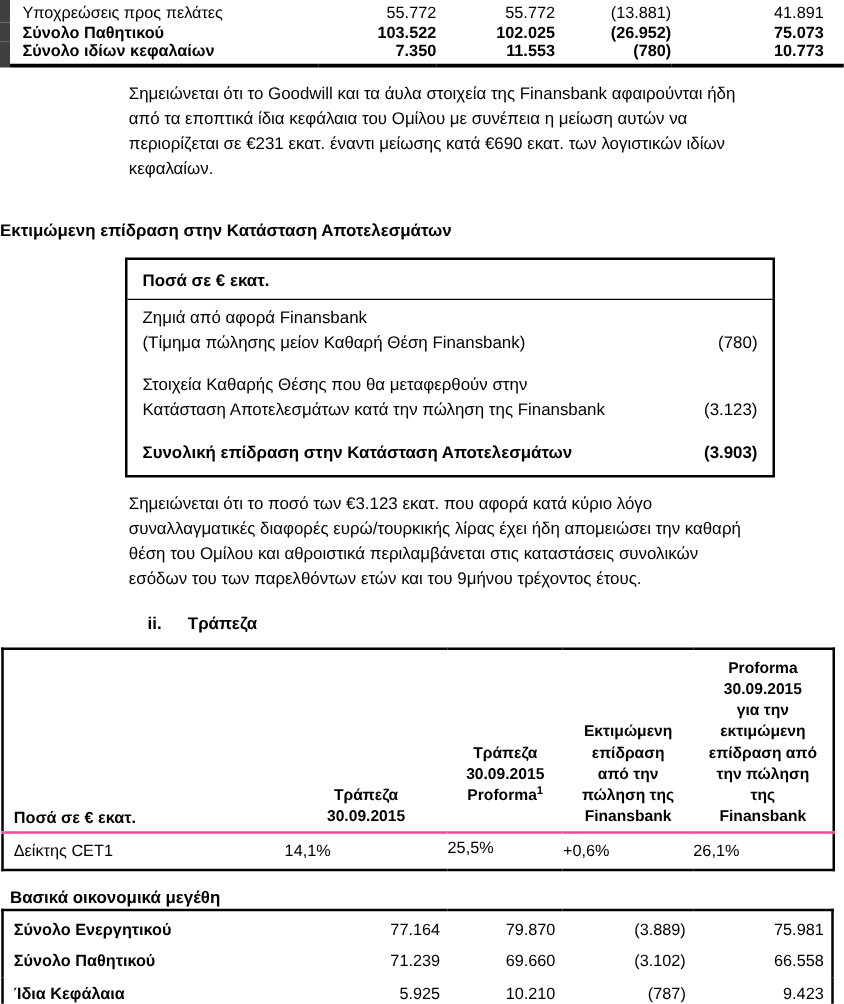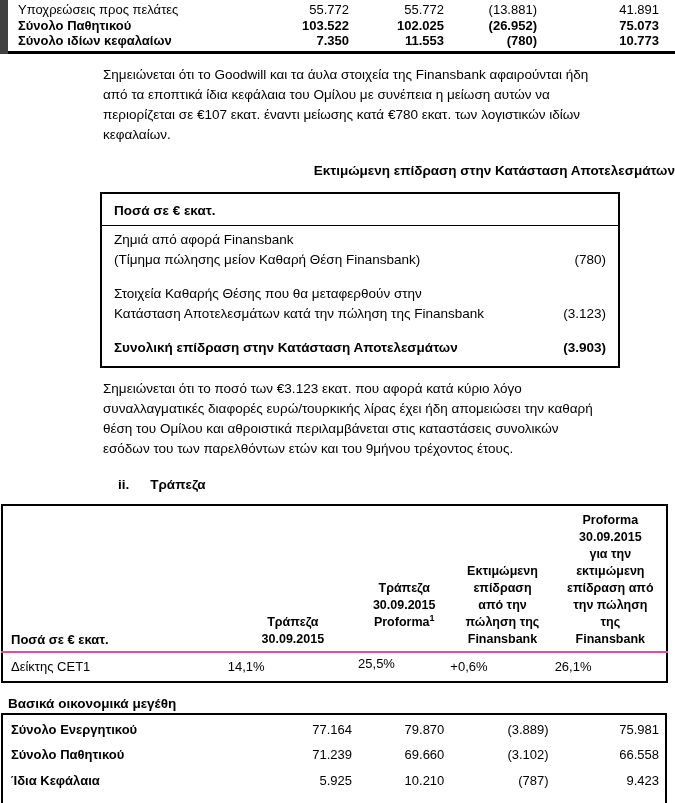--- a/index.html
+++ b/index.html
@@ -30,21 +30,21 @@
 
   
   .para {
     margin:11px 0 0 103px; width:492px;
     font-size:13.5px; line-height:20px; text-align:left;
   }
   .para.second { }
 
   
   .center-heading {
-    margin-top:16px; text-align:right;
+    margin-top:30px; text-align:left;
     font-size:13.5px; font-weight:bold; line-height:20px;
   }
 
   
   .income-box {
     margin:11px 0 0 100px; width:520px;
     border:2px solid #000; font-size:13.5px;
   }
   .income-header {
     font-weight:bold; padding:7px 12px 4px 12px;
@@ -128,21 +128,21 @@
       <tr class="b">
         <td class="lbl">Σύνολο ιδίων κεφαλαίων</td>
         <td class="num">7.350</td>
         <td class="num">11.553</td>
         <td class="num">(780)</td>
         <td class="num last">10.773</td>
       </tr>
     </tbody>
   </table>
 
-  <p class="para">Σημειώνεται ότι το Goodwill και τα άυλα στοιχεία της Finansbank αφαιρούνται ήδη από τα εποπτικά ίδια κεφάλαια του Ομίλου με συνέπεια η μείωση αυτών να περιορίζεται σε €107 εκατ. έναντι μείωσης κατά €780 εκατ. των λογιστικών ιδίων κεφαλαίων.</p>
+  <p class="para">Σημειώνεται ότι το Goodwill και τα άυλα στοιχεία της Finansbank αφαιρούνται ήδη από τα εποπτικά ίδια κεφάλαια του Ομίλου με συνέπεια η μείωση αυτών να περιορίζεται σε €231 εκατ. έναντι μείωσης κατά €690 εκατ. των λογιστικών ιδίων κεφαλαίων.</p>
 
   <div class="center-heading">Εκτιμώμενη επίδραση στην Κατάσταση Αποτελεσμάτων</div>
 
   <div class="income-box">
     <div class="income-header">Ποσά σε € εκατ.</div>
     <div class="income-body">
       <div class="irow">
         <div class="l1">Ζημιά από αφορά Finansbank</div>
         <div class="l2">
           <span>(Τίμημα πώλησης μείον Καθαρή Θέση Finansbank)</span>

